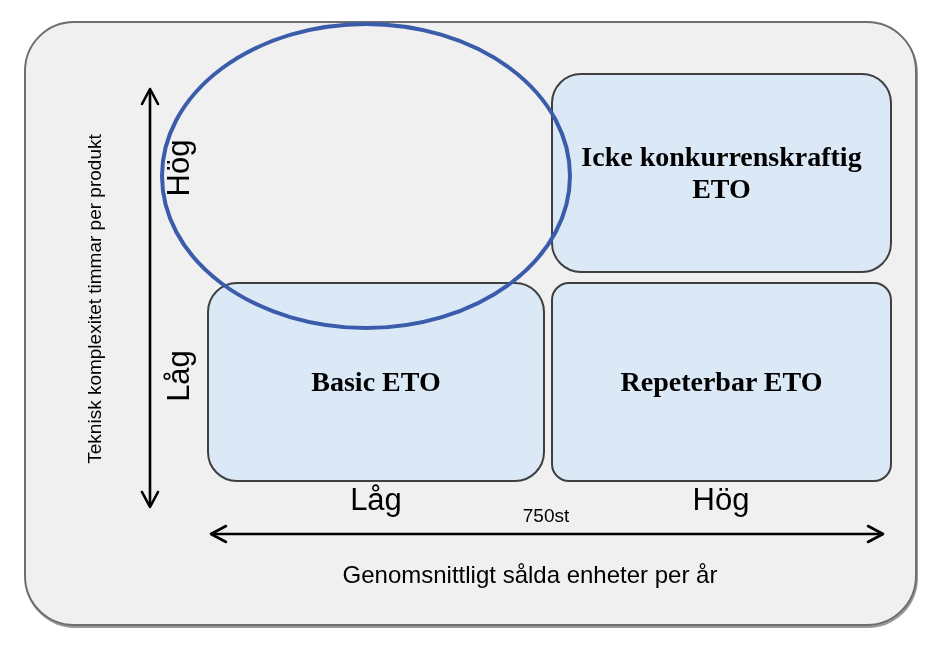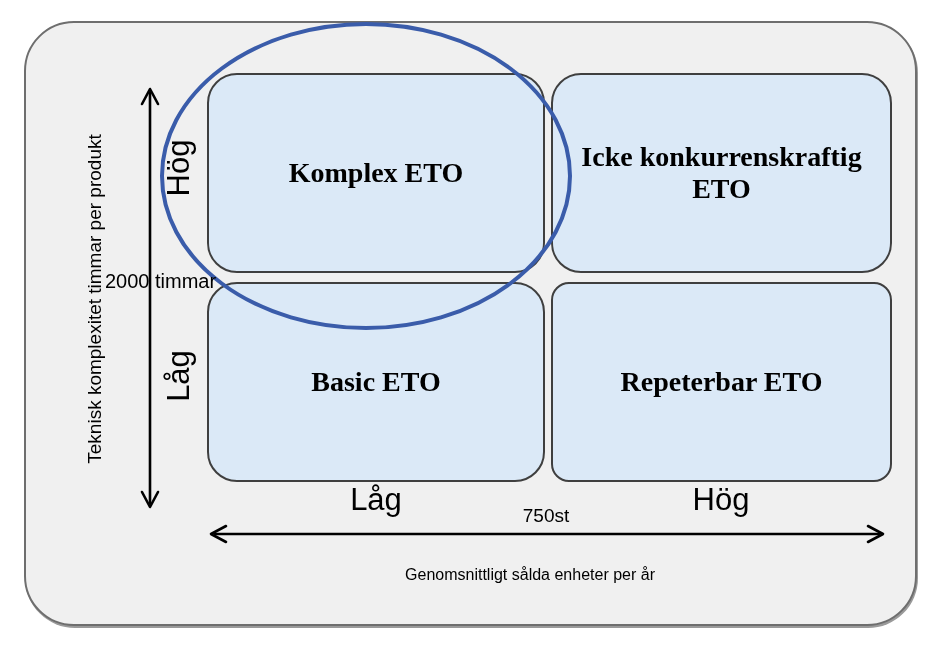--- a/index.html
+++ b/index.html
@@ -59,32 +59,29 @@
     position: absolute;
     color: #000000;
     white-space: nowrap;
     z-index: 4;
   }
   .center { transform: translate(-50%, -50%); }
   .vert   { transform: translate(-50%, -50%) rotate(-90deg); }
   .axis-extreme { font-size: 31px; }
   .axis-title   { font-size: 19px; }
   .threshold    { font-size: 19px; }
-  .x-title      { font-size: 16px; }
+  .x-title      { font-size: 24px; }
 </style>
 </head>
 <body>
 
 <div class="canvas">
 
   <div class="container"></div>
 
-  <div class="quadrant q-tl">
-    <span>Komplex ETO</span>
-  </div>
   <div class="quadrant q-tr">
     <span>Icke konkurrenskraftig ETO</span>
   </div>
   <div class="quadrant q-bl">
     <span>Basic ETO</span>
   </div>
   <div class="quadrant q-br">
     <span>Repeterbar ETO</span>
   </div>
 
@@ -101,20 +98,19 @@
       <polyline points="226,526 211,534 226,542"></polyline>
       <polyline points="868,526 883,534 868,542"></polyline>
     </g>
 
     <ellipse cx="366" cy="176" rx="204" ry="152" fill="none" stroke="#3a5caa" stroke-width="4"></ellipse>
   </svg>
 
   <div class="lbl vert axis-title" style="left:95px; top:299px;">Teknisk komplexitet timmar per produkt</div>
   <div class="lbl vert axis-extreme" style="left:179px; top:168px;">Hög</div>
   <div class="lbl vert axis-extreme" style="left:179px; top:376px;">Låg</div>
-  <div class="lbl threshold" style="left:105px; top:281px; transform: translate(0,-50%); font-size:20px;">2000 timmar</div>
 
   <div class="lbl center axis-extreme" style="left:376px; top:500px;">Låg</div>
   <div class="lbl center axis-extreme" style="left:721px; top:500px;">Hög</div>
   <div class="lbl center threshold" style="left:546px; top:516px;text-align:center;">750st</div>
   <div class="lbl center x-title" style="left:530px; top:575px;">Genomsnittligt sålda enheter per år</div>
 
 </div>
 
 </body></html>

